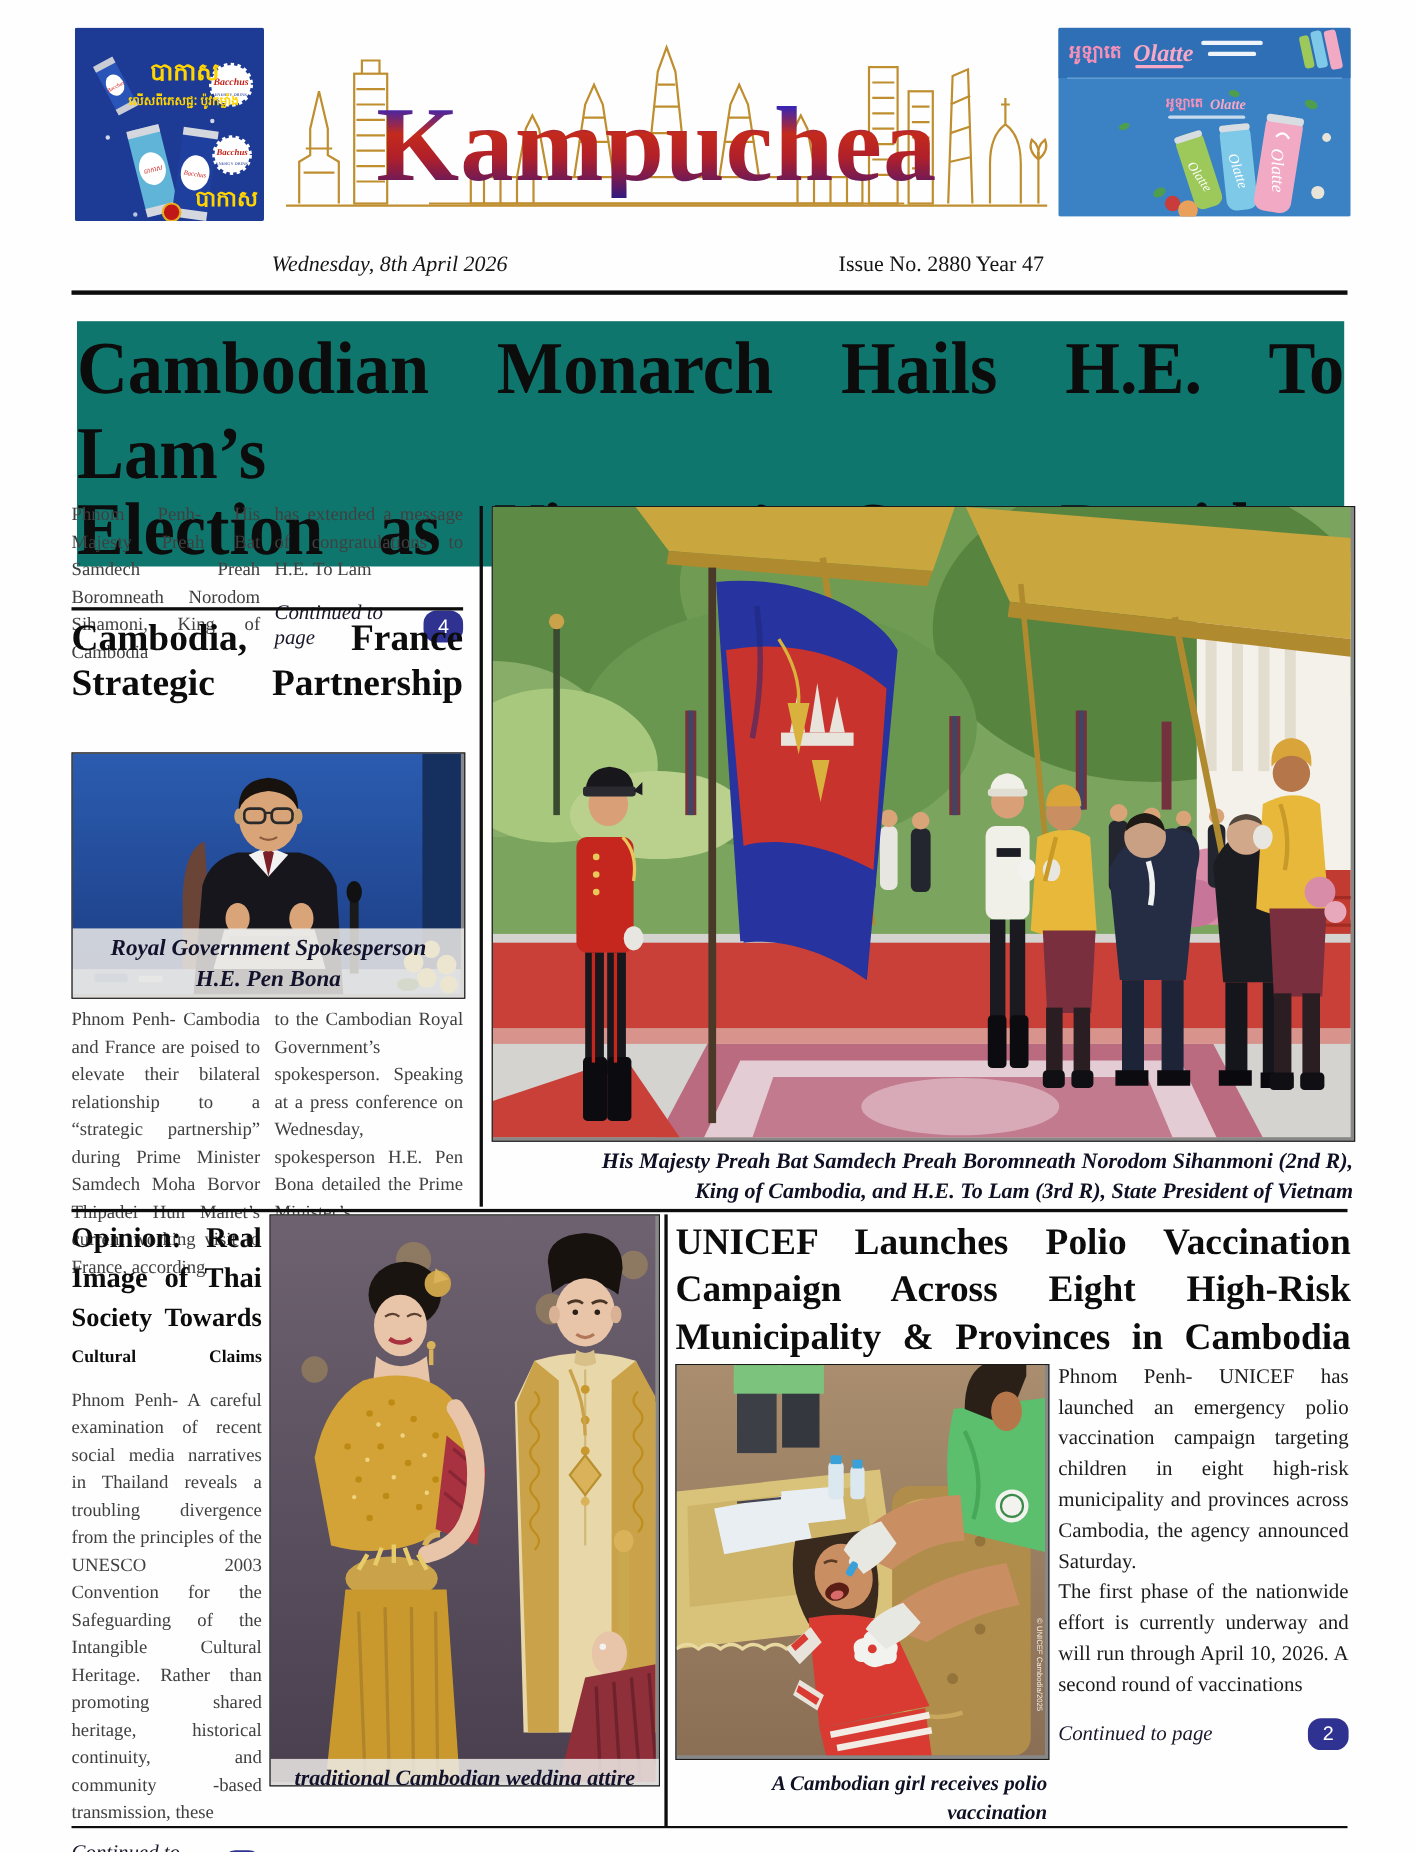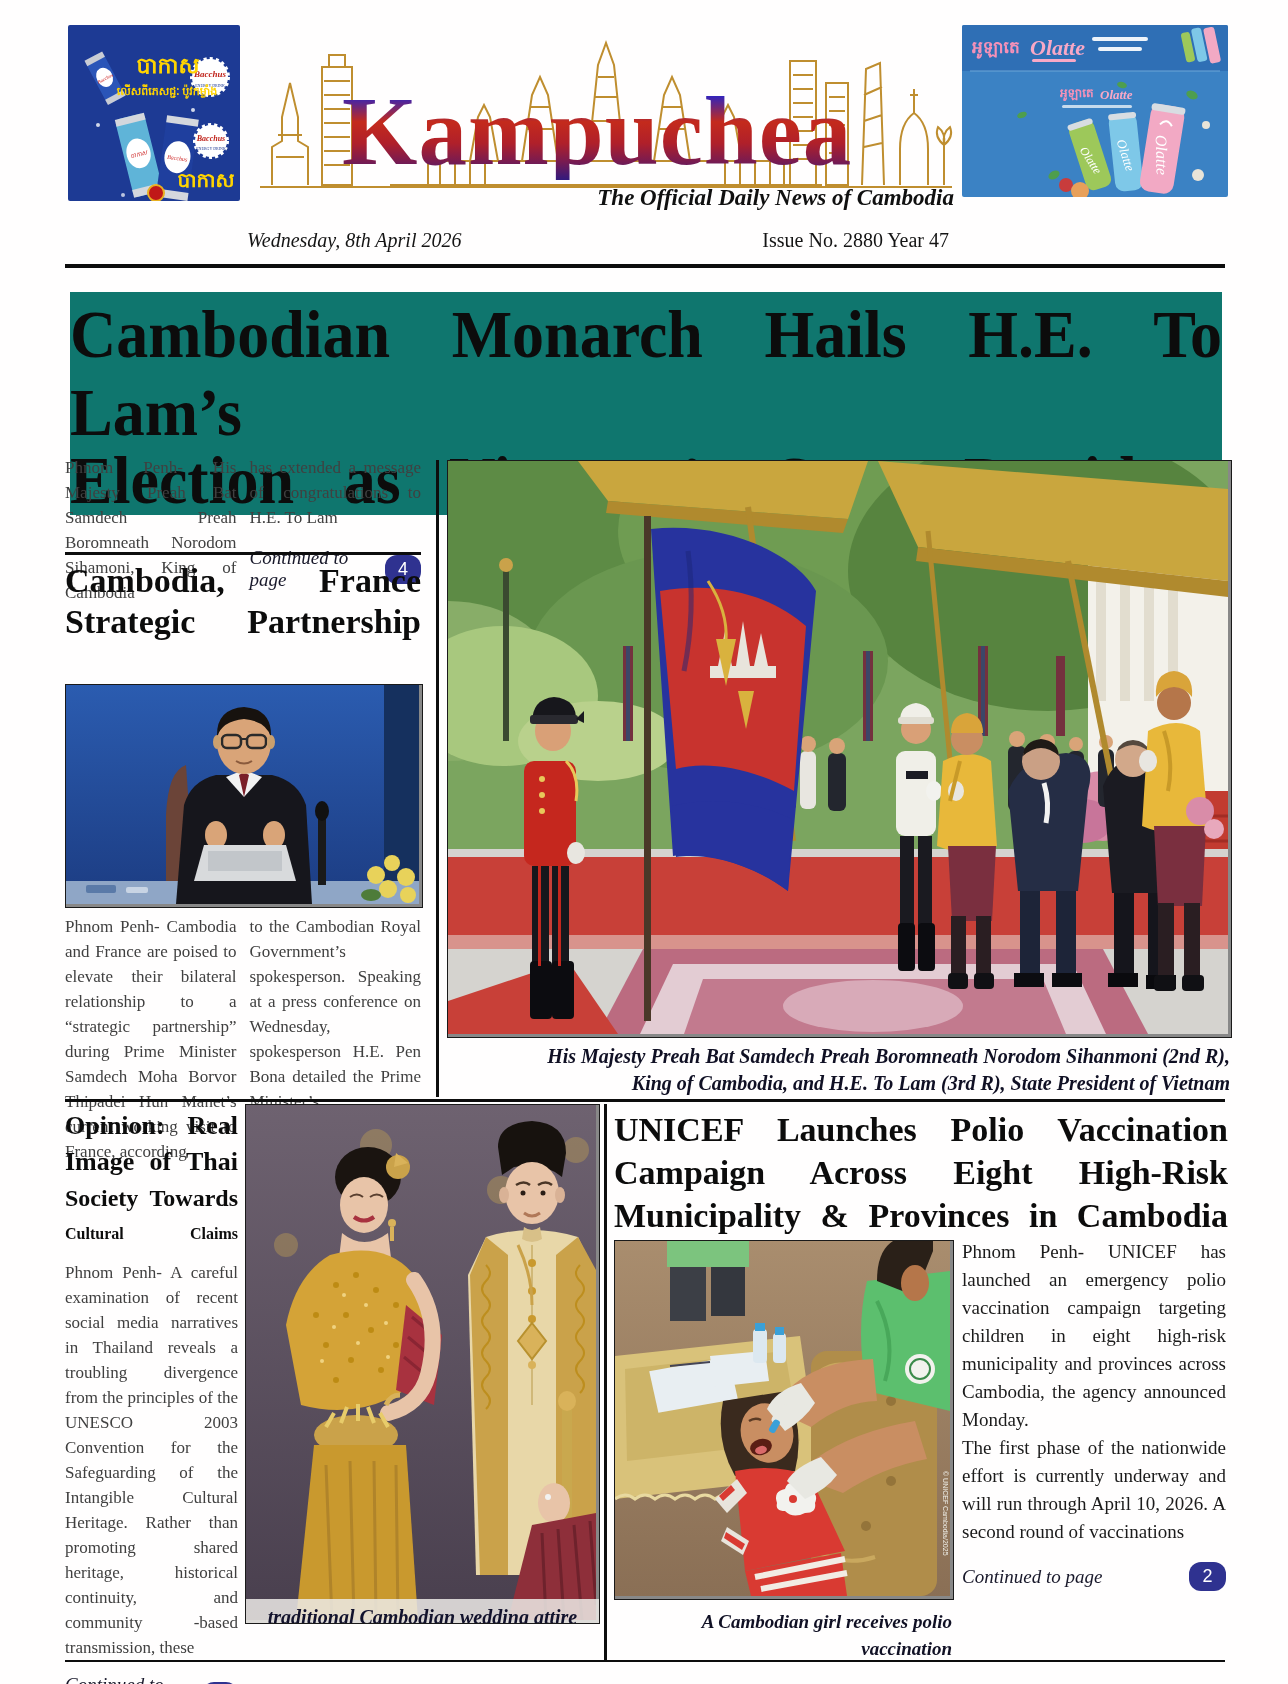--- a/index.html
+++ b/index.html
@@ -104,21 +104,20 @@
           <path d="M543,50 H563 M543,64 H563 M543,78 H563 M543,92 H563 M543,106 H563 M543,120 H563 M543,134 H563"></path>
         <rect x="576" y="58" width="22" height="102"></rect>
           <path d="M579,72 H595 M579,86 H595 M579,100 H595 M579,114 H595 M579,128 H595"></path>
         <path d="M612,160 L616,44 L630,38 L634,160 M614,70 L632,62 M614,96 L632,90 M614,122 L632,118"></path>
         <path d="M650,160 V124 Q650,98 664,88 Q678,98 678,124 V160 M664,88 V64 M660,70 H668"></path>
         <path d="M694,160 V120 M694,120 Q684,112 688,102 Q696,108 694,120 M694,120 Q704,112 700,102 Q692,108 694,120"></path>
         <path d="M10,162 H702"></path>
       </g>
     </svg>
     <div class="abs masthead-title" style="left:92px;top:58px;">Kampuchea</div>
-    <div class="abs tagline" style="right:8px;top:160px;">The Official Daily News of Cambodia</div>
   </div>
 
   <div class="abs ad" style="left:962px;top:25px;width:266px;height:172px;">
     <svg width="266" height="172" viewBox="0 0 266 172">
       <rect width="266" height="172" fill="#3b82c4"></rect>
       <rect width="266" height="46" fill="#2f6fb5"></rect>
       <line x1="8" y1="46" x2="258" y2="46" stroke="#6da6d6" stroke-width="1"></line>
       <text x="10" y="28" font-size="17" font-weight="bold" fill="#f591b8">អូឡាតេ</text>
       <text x="68" y="30" font-size="22" font-style="italic" font-weight="bold" fill="#f8a8c6">Olatte</text>
       <rect x="70" y="34" width="44" height="3" rx="1.5" fill="#f8a8c6"></rect>
@@ -220,20 +219,24 @@
         <ellipse cx="256" cy="126" rx="7" ry="10" fill="#111"></ellipse>
       <g fill="#e8d25a">
           <circle cx="310" cy="190" r="9"></circle>
           <circle cx="326" cy="178" r="8"></circle>
           <circle cx="340" cy="192" r="9"></circle>
           <circle cx="322" cy="204" r="9"></circle>
           <circle cx="342" cy="210" r="8"></circle>
         </g>
       <ellipse cx="305" cy="210" rx="10" ry="6" fill="#4e7c3a"></ellipse>
     </svg>
+    <div class="overlay-caption" style="height:60px;font-size:21px;line-height:28px;padding-top:3px;">
+      <div>Royal Government Spokesperson</div>
+      <div>H.E. Pen Bona</div>
+    </div>
   </div>
 
   <div class="abs cols" style="left:65px;top:914px;width:356px;">
     <div class="col body-txt">Phnom Penh- Cambodia and France are poised to elevate their bilateral relationship to a “strategic partnership” during Prime Minister Samdech Moha Borvor Thipadei Hun Manet’s current working visit to France, according</div>
     <div class="col">
       <div class="body-txt">to the Cambodian Royal Government’s spokesperson. Speaking at a press conference on Wednesday, spokesperson H.E. Pen Bona detailed the Prime Minister’s</div>
       <div class="continued" style="margin-top:15px;">
         <span>Continued to page</span>
         <span class="badge">4</span>
       </div>
@@ -615,21 +618,21 @@
         <rect x="156" y="178" width="7" height="14" rx="3" fill="#3aa0d8" transform="rotate(30 159 185)"></rect>
         <path d="M300,180 Q240,190 200,218 L190,238 L228,252 Q268,226 312,218 Z" fill="#c98e62"></path>
         <path d="M206,216 Q180,226 172,240 L190,258 Q212,248 222,234 Z" fill="#e8e8e2"></path>
       </g>
       <text x="328" y="230" font-size="7" fill="#f0f0ea" transform="rotate(90 328 230)" font-family="Liberation Sans,sans-serif">© UNICEF Cambodia/2025</text>
     </svg>
   </div>
   <div class="abs caption" style="left:614px;top:1608px;width:338px;font-size:19px;">A Cambodian girl receives polio vaccination</div>
 
   <div class="abs" style="left:962px;top:1238px;width:264px;">
-    <div class="body-txt-lg">Phnom Penh- UNICEF has launched an emergency polio vaccination campaign targeting children in eight high-risk municipality and provinces across Cambodia, the agency announced Monday.</div>
+    <div class="body-txt-lg">Phnom Penh- UNICEF has launched an emergency polio vaccination campaign targeting children in eight high-risk municipality and provinces across Cambodia, the agency announced Saturday.</div>
     <div class="body-txt-lg">The first phase of the nationwide effort is currently underway and will run through April 10, 2026. A second round of vaccinations</div>
     <div class="continued" style="margin-top:16px;">
       <span>Continued to page</span>
       <span class="badge">2</span>
     </div>
   </div>
 
   <div class="abs hrule" style="left:65px;top:1660px;width:1160px;height:1.5px;"></div>
 
 </div>

